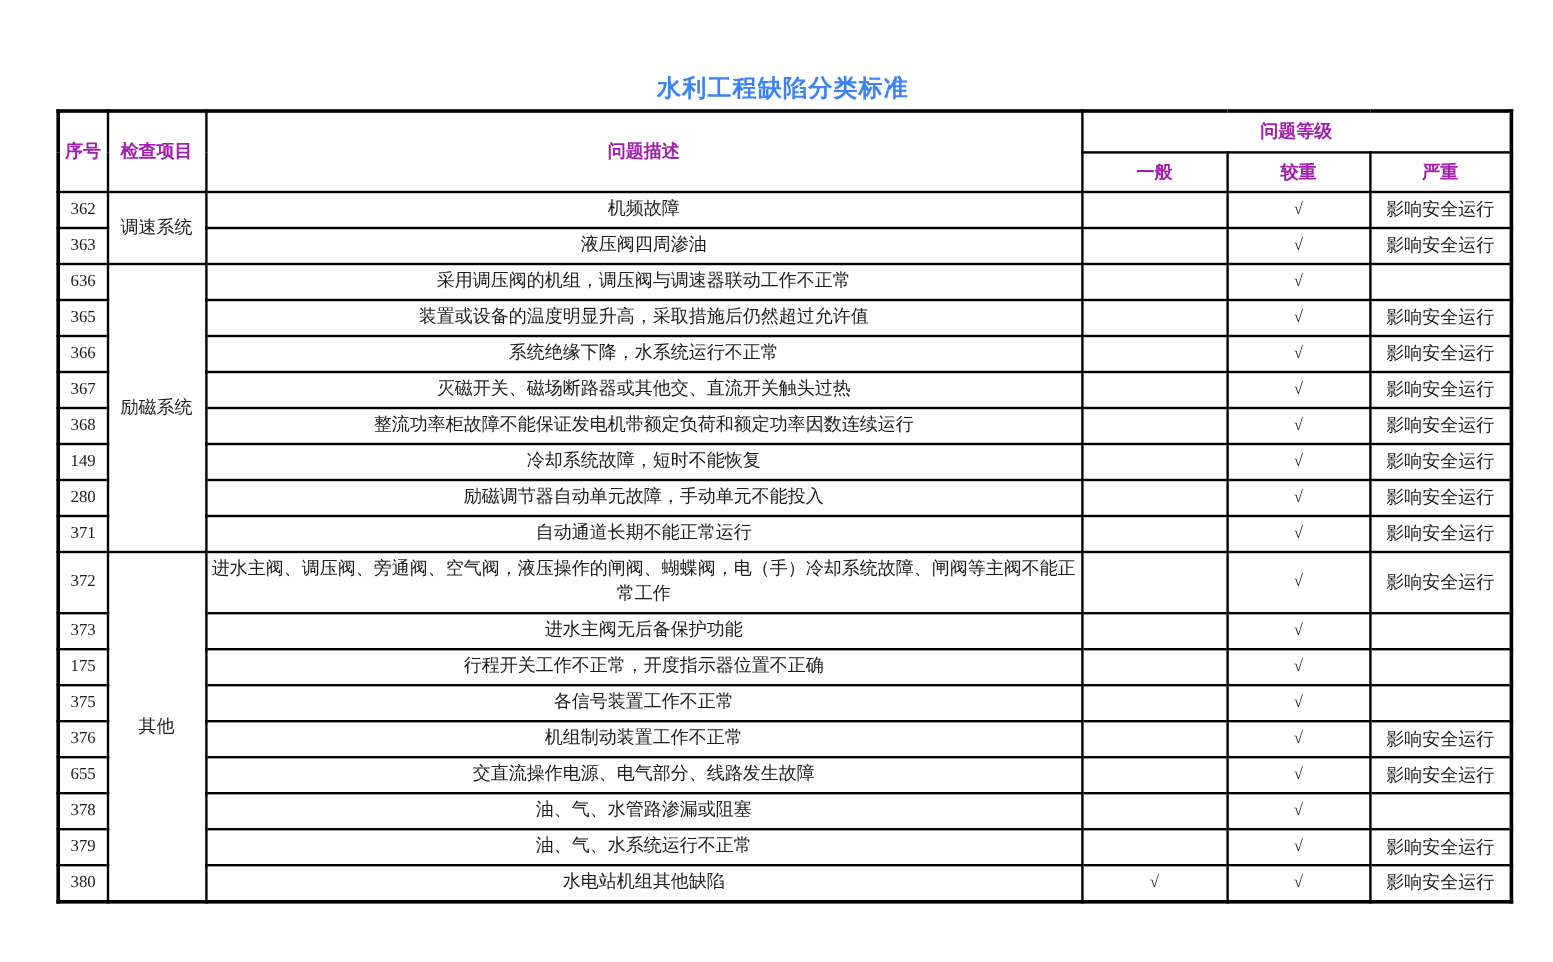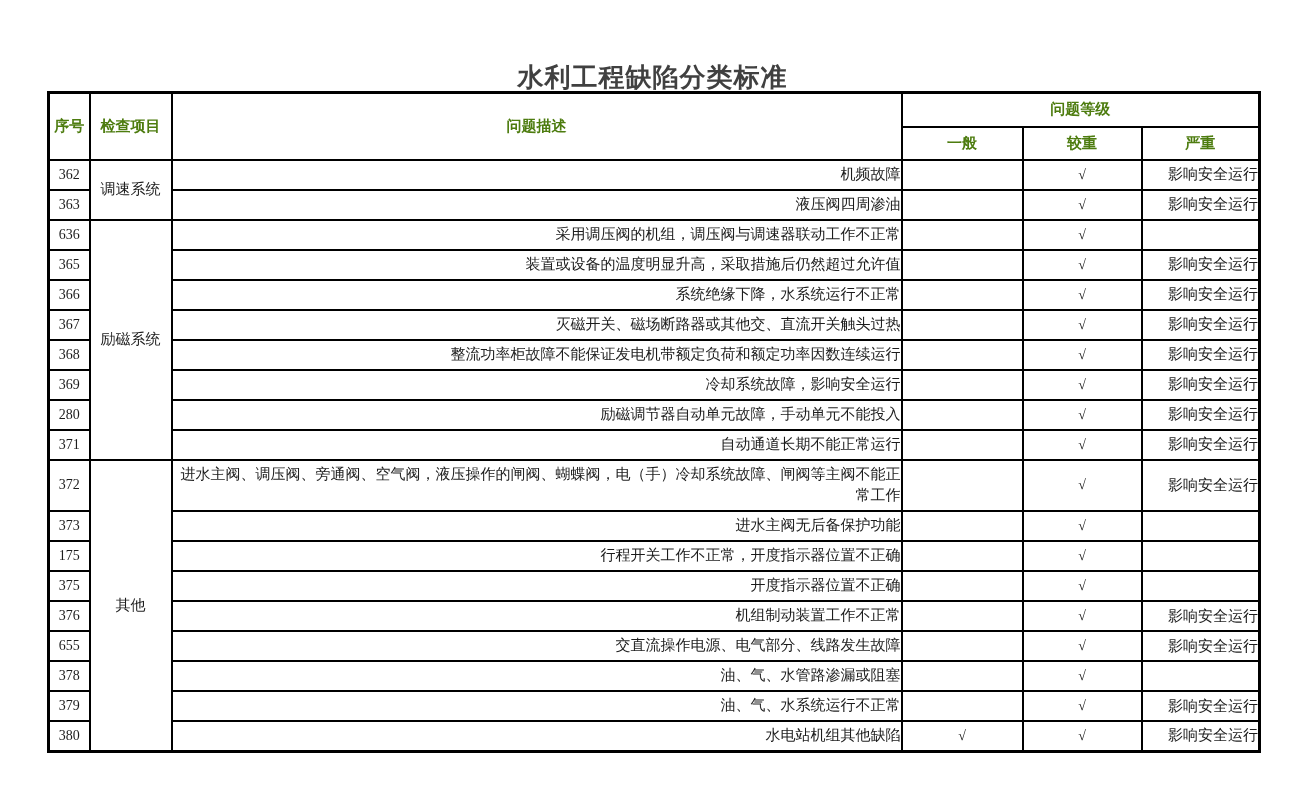--- a/index.html
+++ b/index.html
@@ -10,22 +10,22 @@
     font-family: "Liberation Serif", "DejaVu Serif", serif;
     color: #1c1c1c;
   }
   .page { position: relative; width: 1294px; height: 802px; background: #fff; }
   .doc-title {
     position: absolute;
     top: 60px; left: 47px; width: 1211px;
     text-align: center;
     font-family: "Liberation Sans", "DejaVu Sans", sans-serif;
     font-weight: bold;
-    font-size: 26px;
-    color: #404040;
+    font-size: 20px;
+    color: #3b82f6;
     letter-spacing: 1px;
   }
   table.defect-table {
     position: absolute;
     top: 91px; left: 47px;
     width: 1211px;
     border-collapse: collapse;
     table-layout: fixed;
     border: 3px solid #000;
   }
@@ -33,30 +33,30 @@
     border: 2px solid #000;
     vertical-align: middle;
     font-size: 15px;
     color: #1c1c1c;
     overflow: hidden;
   }
   .defect-table th {
     font-family: "Liberation Sans", "DejaVu Sans", sans-serif;
     font-weight: bold;
     text-align: center;
-    color: #4d7c0f;
+    color: #a21caf;
   }
   tr.hdr-row-1 { height: 34px; }
   tr.hdr-row-2 { height: 33px; }
   tbody td { height: 30px; }
   td.col-serial   { text-align: center; font-size: 14px; }
   td.col-category { text-align: center; }
-  td.col-desc     { text-align: right; padding: 3px 0; line-height: 1.45; }
+  td.col-desc     { text-align: center; padding: 3px 0; line-height: 1.45; font-family: Liberation Mono, monospace; }
   td.col-general, td.col-moderate { text-align: center; font-size: 14px; }
-  td.col-severe   { text-align: right; }
+  td.col-severe   { text-align: center; }
 </style>
 </head>
 <body>
 
 <div class="page">
 
   <div class="doc-title">水利工程缺陷分类标准</div>
 
   <table class="defect-table">
     <colgroup>
@@ -126,22 +126,22 @@
           <td class="col-severe">影响安全运行</td>
         </tr>
         <tr>
           <td class="col-serial">368</td>
           <td class="col-desc">整流功率柜故障不能保证发电机带额定负荷和额定功率因数连续运行</td>
           <td class="col-general"></td>
           <td class="col-moderate">√</td>
           <td class="col-severe">影响安全运行</td>
         </tr>
         <tr>
-          <td class="col-serial">369</td>
-          <td class="col-desc">冷却系统故障，影响安全运行</td>
+          <td class="col-serial">149</td>
+          <td class="col-desc">冷却系统故障，短时不能恢复</td>
           <td class="col-general"></td>
           <td class="col-moderate">√</td>
           <td class="col-severe">影响安全运行</td>
         </tr>
         <tr>
           <td class="col-serial">280</td>
           <td class="col-desc">励磁调节器自动单元故障，手动单元不能投入</td>
           <td class="col-general"></td>
           <td class="col-moderate">√</td>
           <td class="col-severe">影响安全运行</td>
@@ -170,21 +170,21 @@
         </tr>
         <tr>
           <td class="col-serial">175</td>
           <td class="col-desc">行程开关工作不正常，开度指示器位置不正确</td>
           <td class="col-general"></td>
           <td class="col-moderate">√</td>
           <td class="col-severe"></td>
         </tr>
         <tr>
           <td class="col-serial">375</td>
-          <td class="col-desc">开度指示器位置不正确</td>
+          <td class="col-desc">各信号装置工作不正常</td>
           <td class="col-general"></td>
           <td class="col-moderate">√</td>
           <td class="col-severe"></td>
         </tr>
         <tr>
           <td class="col-serial">376</td>
           <td class="col-desc">机组制动装置工作不正常</td>
           <td class="col-general"></td>
           <td class="col-moderate">√</td>
           <td class="col-severe">影响安全运行</td>

